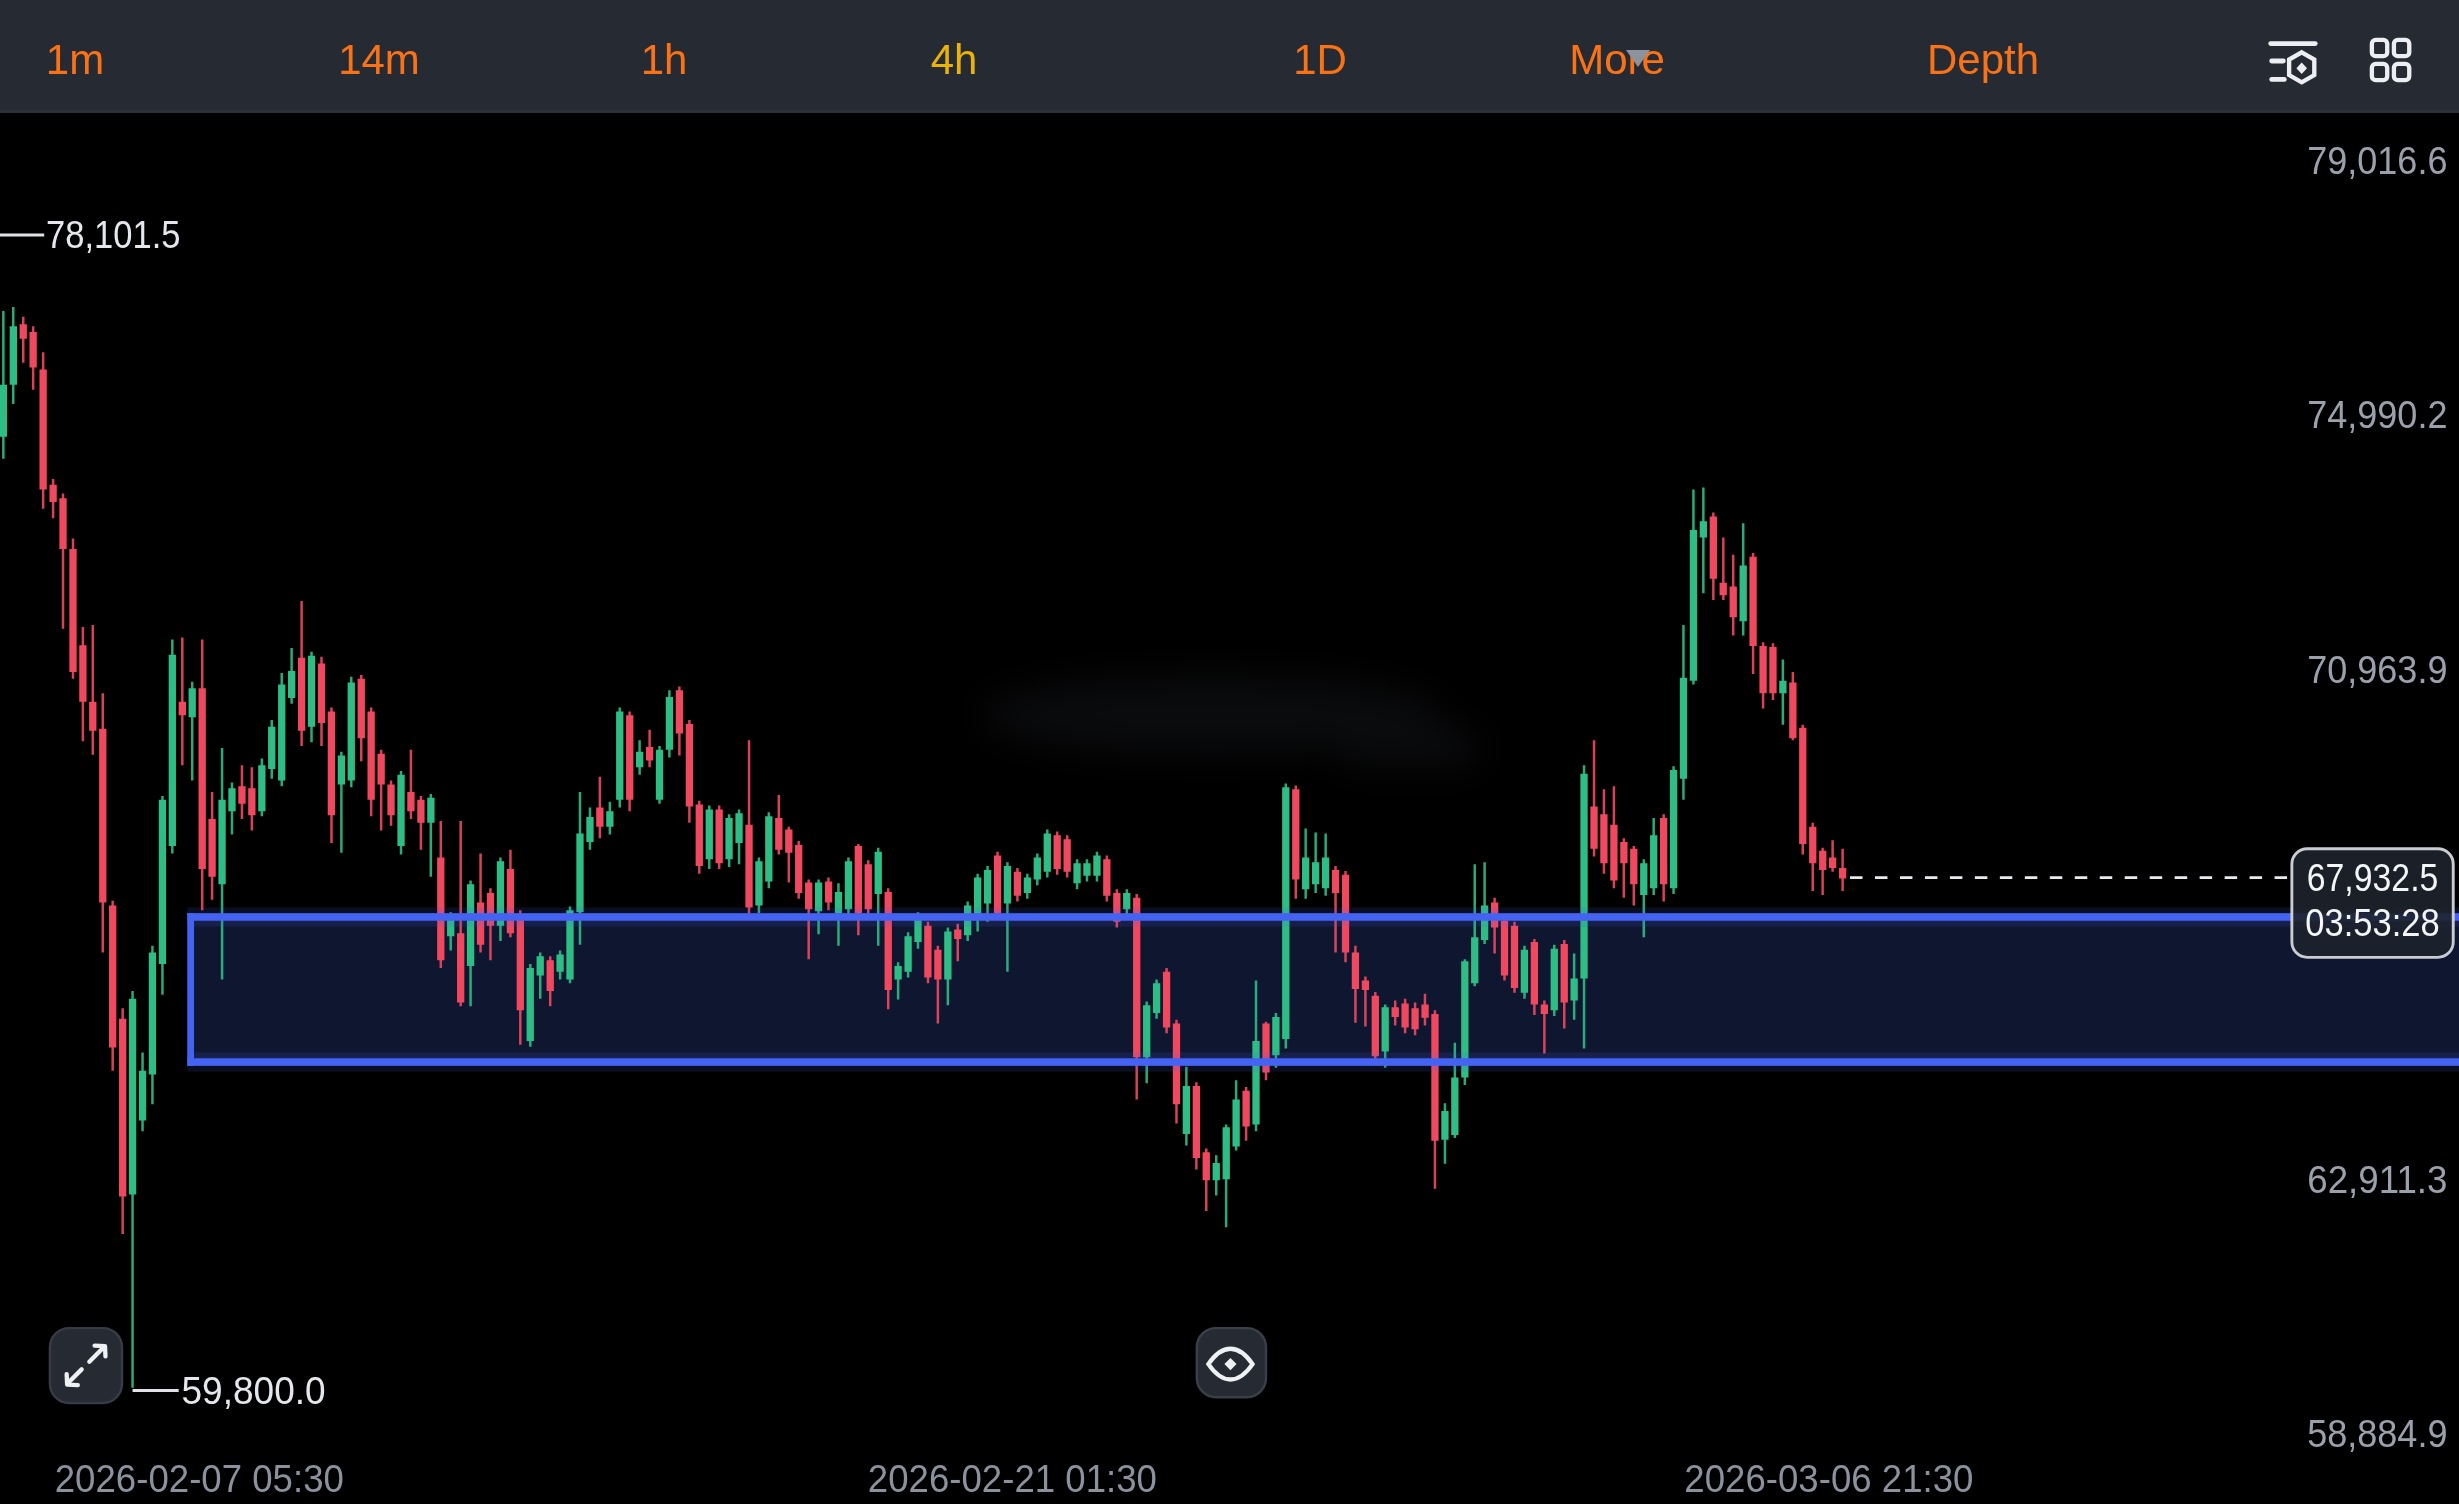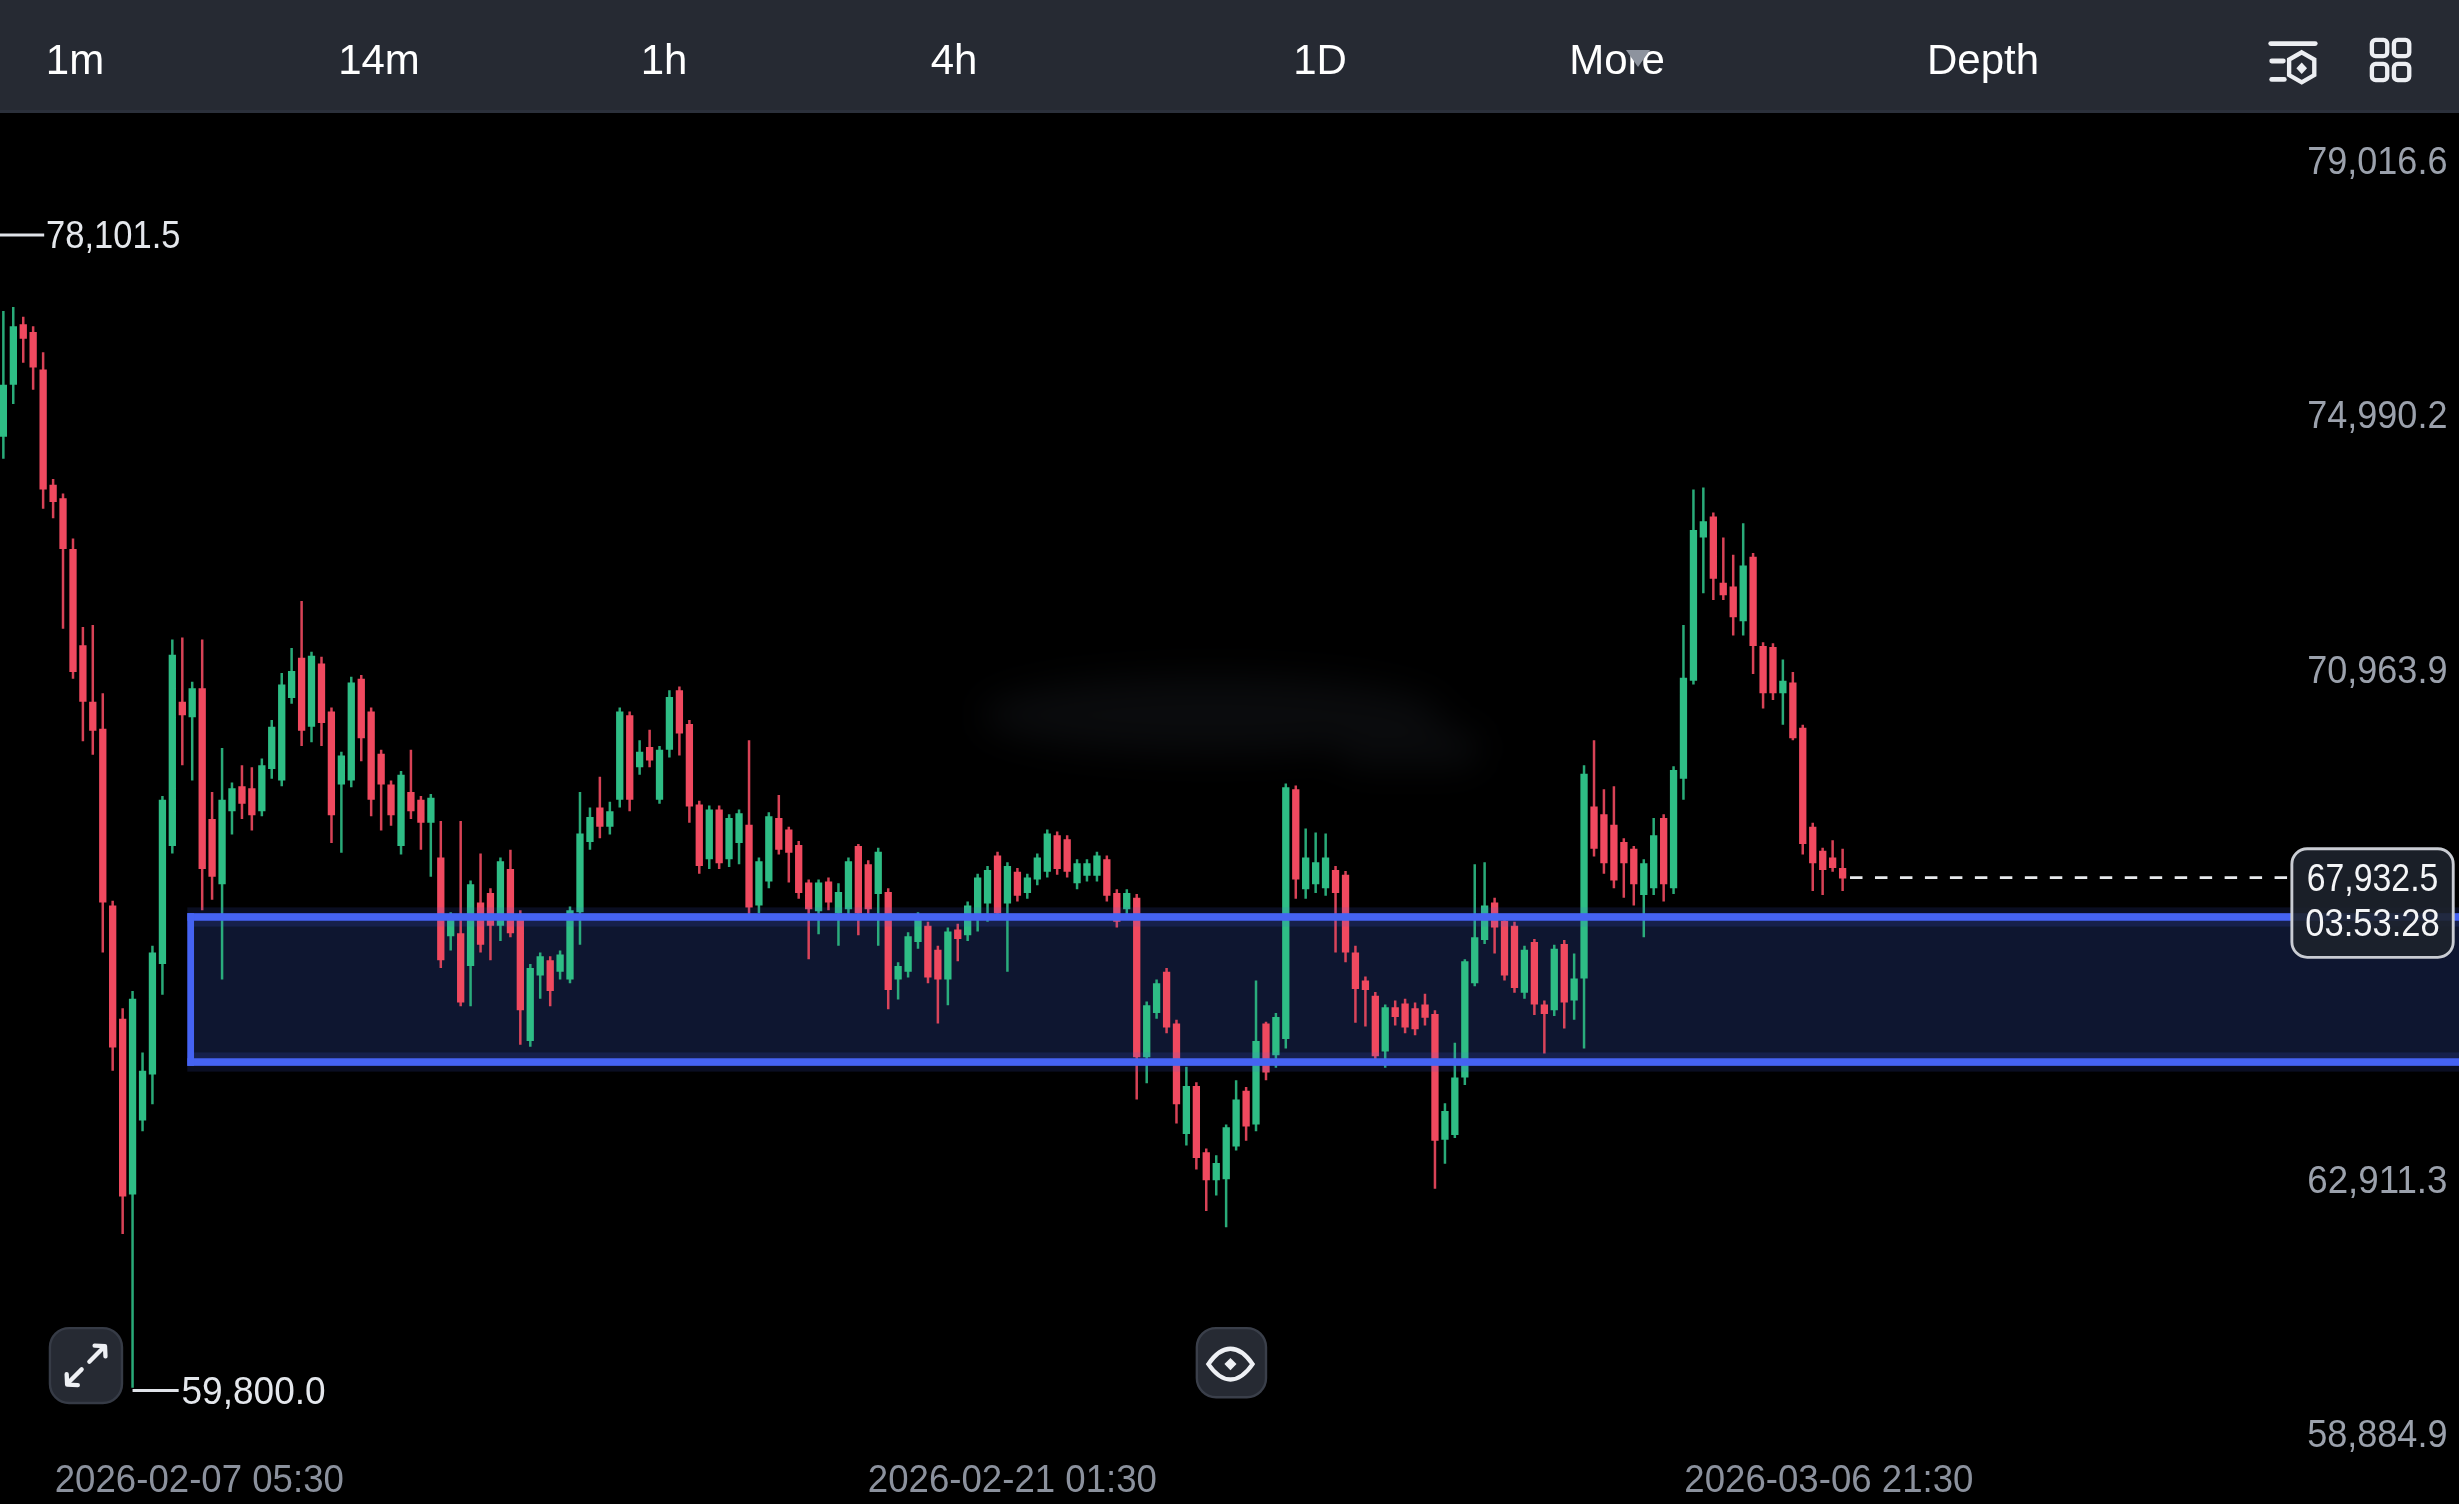--- a/index.html
+++ b/index.html
@@ -1,18 +1,18 @@
 <!DOCTYPE html>
 <html><head><meta charset="utf-8">
 <style>
   html,body{margin:0;padding:0;background:#000;width:2459px;height:1504px;overflow:hidden}
   body{font-family:"Liberation Sans", sans-serif;will-change:transform}
   #bar{position:absolute;left:0;top:0;width:2459px;height:110px;background:#262a33;border-bottom:3.8px solid #2b303b}
-  .tab{position:absolute;top:14.4px;height:92px;line-height:92px;font-size:42px;color:#ffffff;transform:translateX(-50%)}
-  #bar .act{color:#ffffff}
+  .tab{position:absolute;top:14.4px;height:92px;line-height:92px;font-size:42px;color:#f97316;transform:translateX(-50%)}
+  #bar .act{color:#eab308}
 </style></head>
 <body>
 <div id="bar">
   <div class="tab" style="left:75px">1m</div>
   <div class="tab" style="left:379px">14m</div>
   <div class="tab" style="left:664px">1h</div>
   <div class="tab act" style="left:954px">4h</div>
   <div class="tab" style="left:1320px">1D</div>
   <div class="tab" style="left:1617px">More</div>
   <div style="position:absolute;left:1626px;top:50px;width:0;height:0;border-left:12.5px solid transparent;border-right:12.5px solid transparent;border-top:17.3px solid #8d939e"></div>

